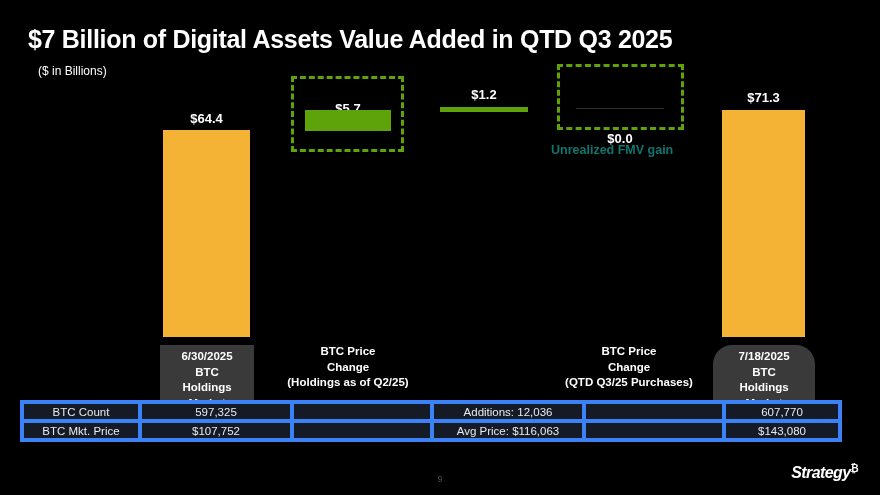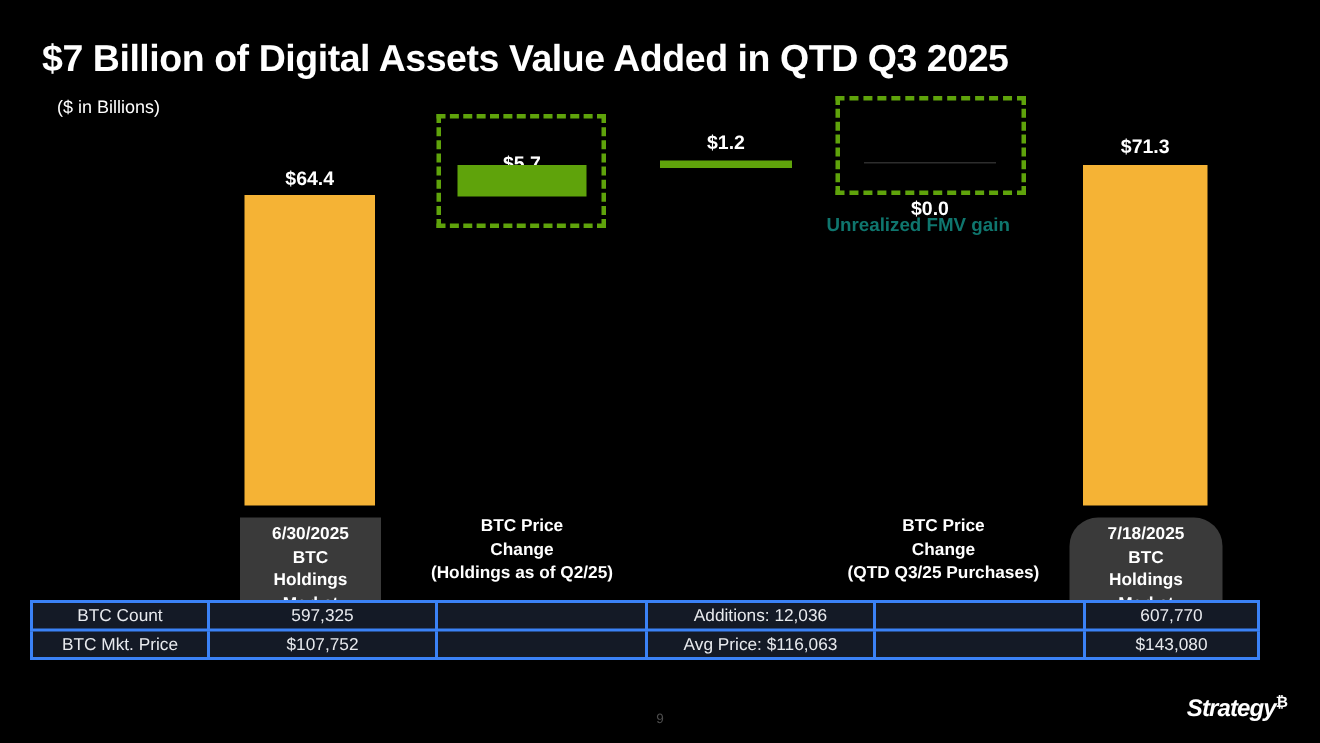--- a/index.html
+++ b/index.html
@@ -92,21 +92,21 @@
   
   .table {
     position: absolute;
     left: 20px; top: 400px;
     width: 818px;
     border-collapse: collapse;
     background: #141a26;
     table-layout: fixed;
   }
   .table td {
-    border: 2px solid #3b82f6;
+    border: 4px solid #3b82f6;
     color: #e8eaee;
     font-size: 11.5px;
     height: 19px;
     padding: 0 6px;
     text-align: center;
     white-space: nowrap;
     overflow: hidden;
   }
   .table td.rowhead { text-align: center; }
 

